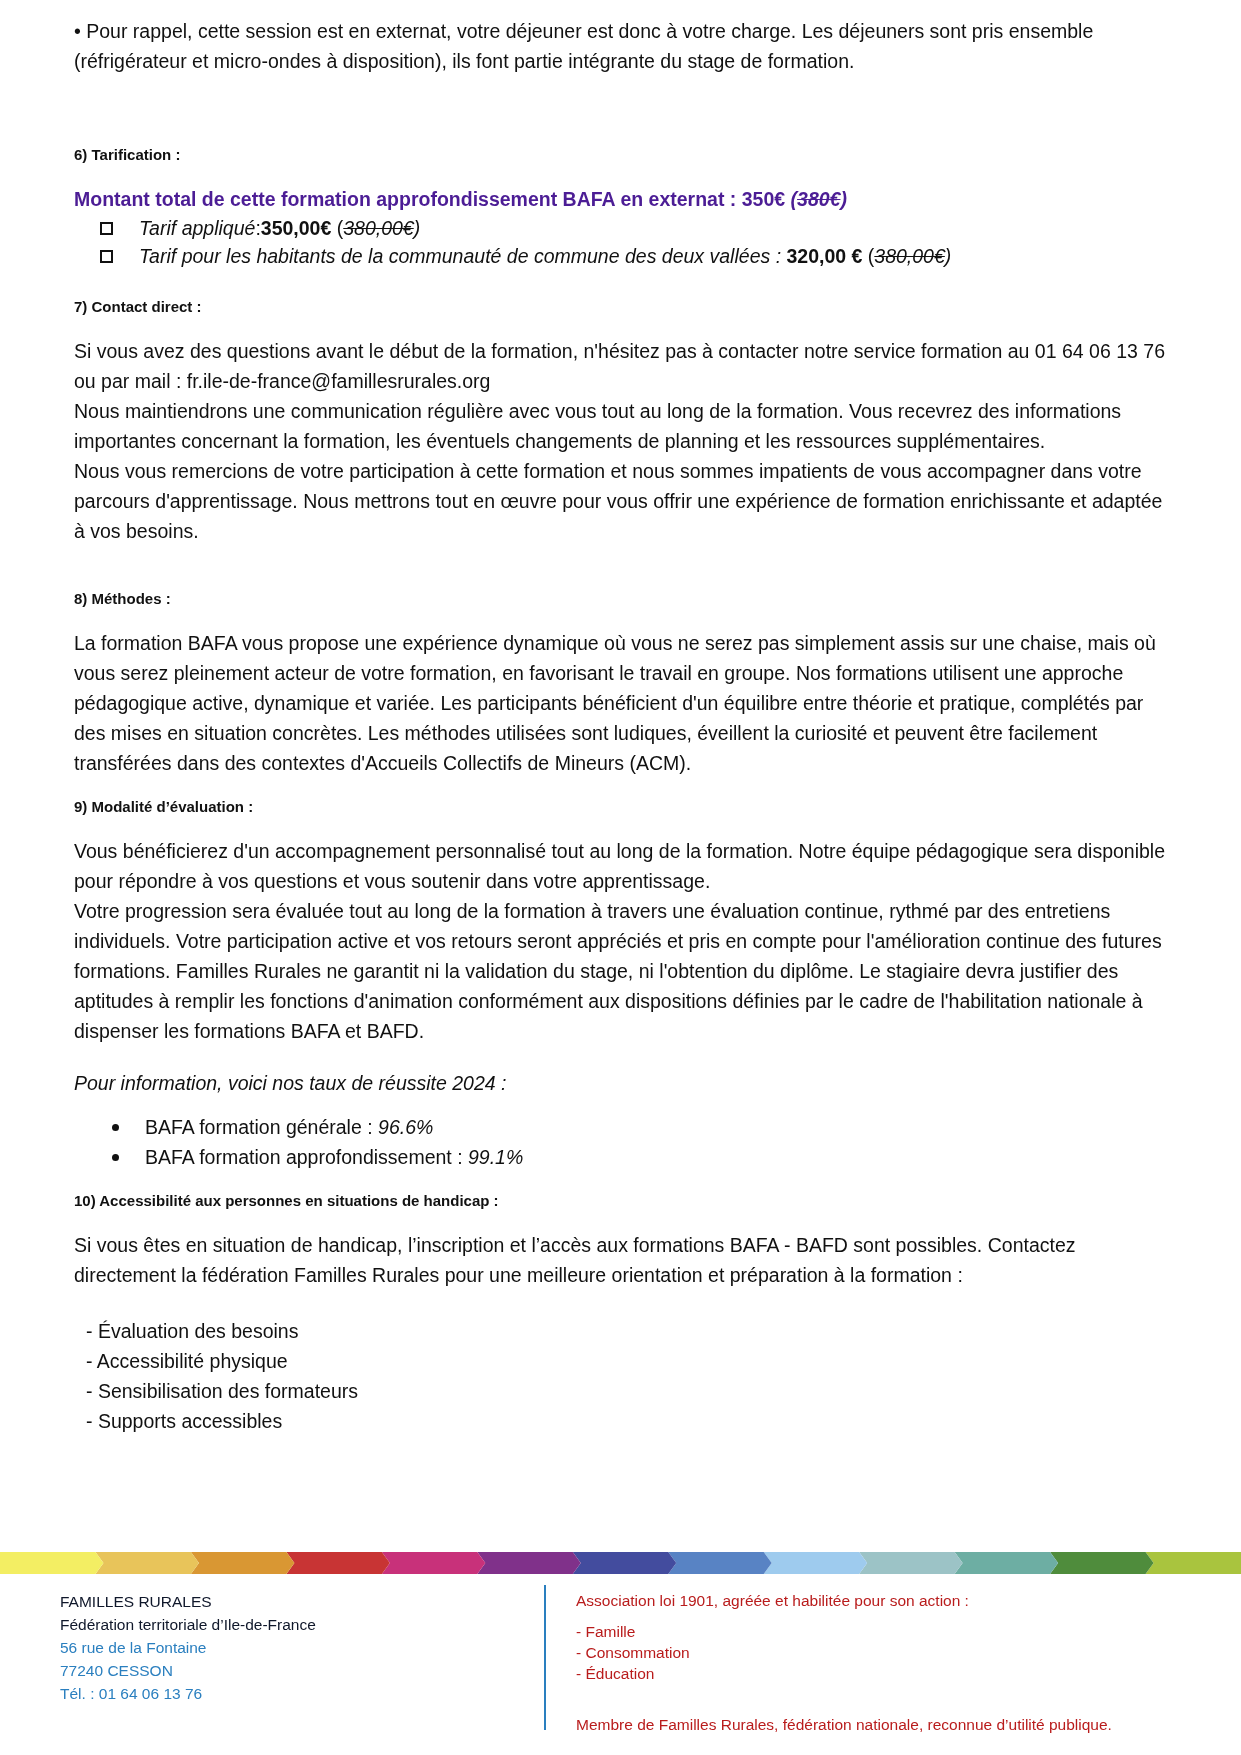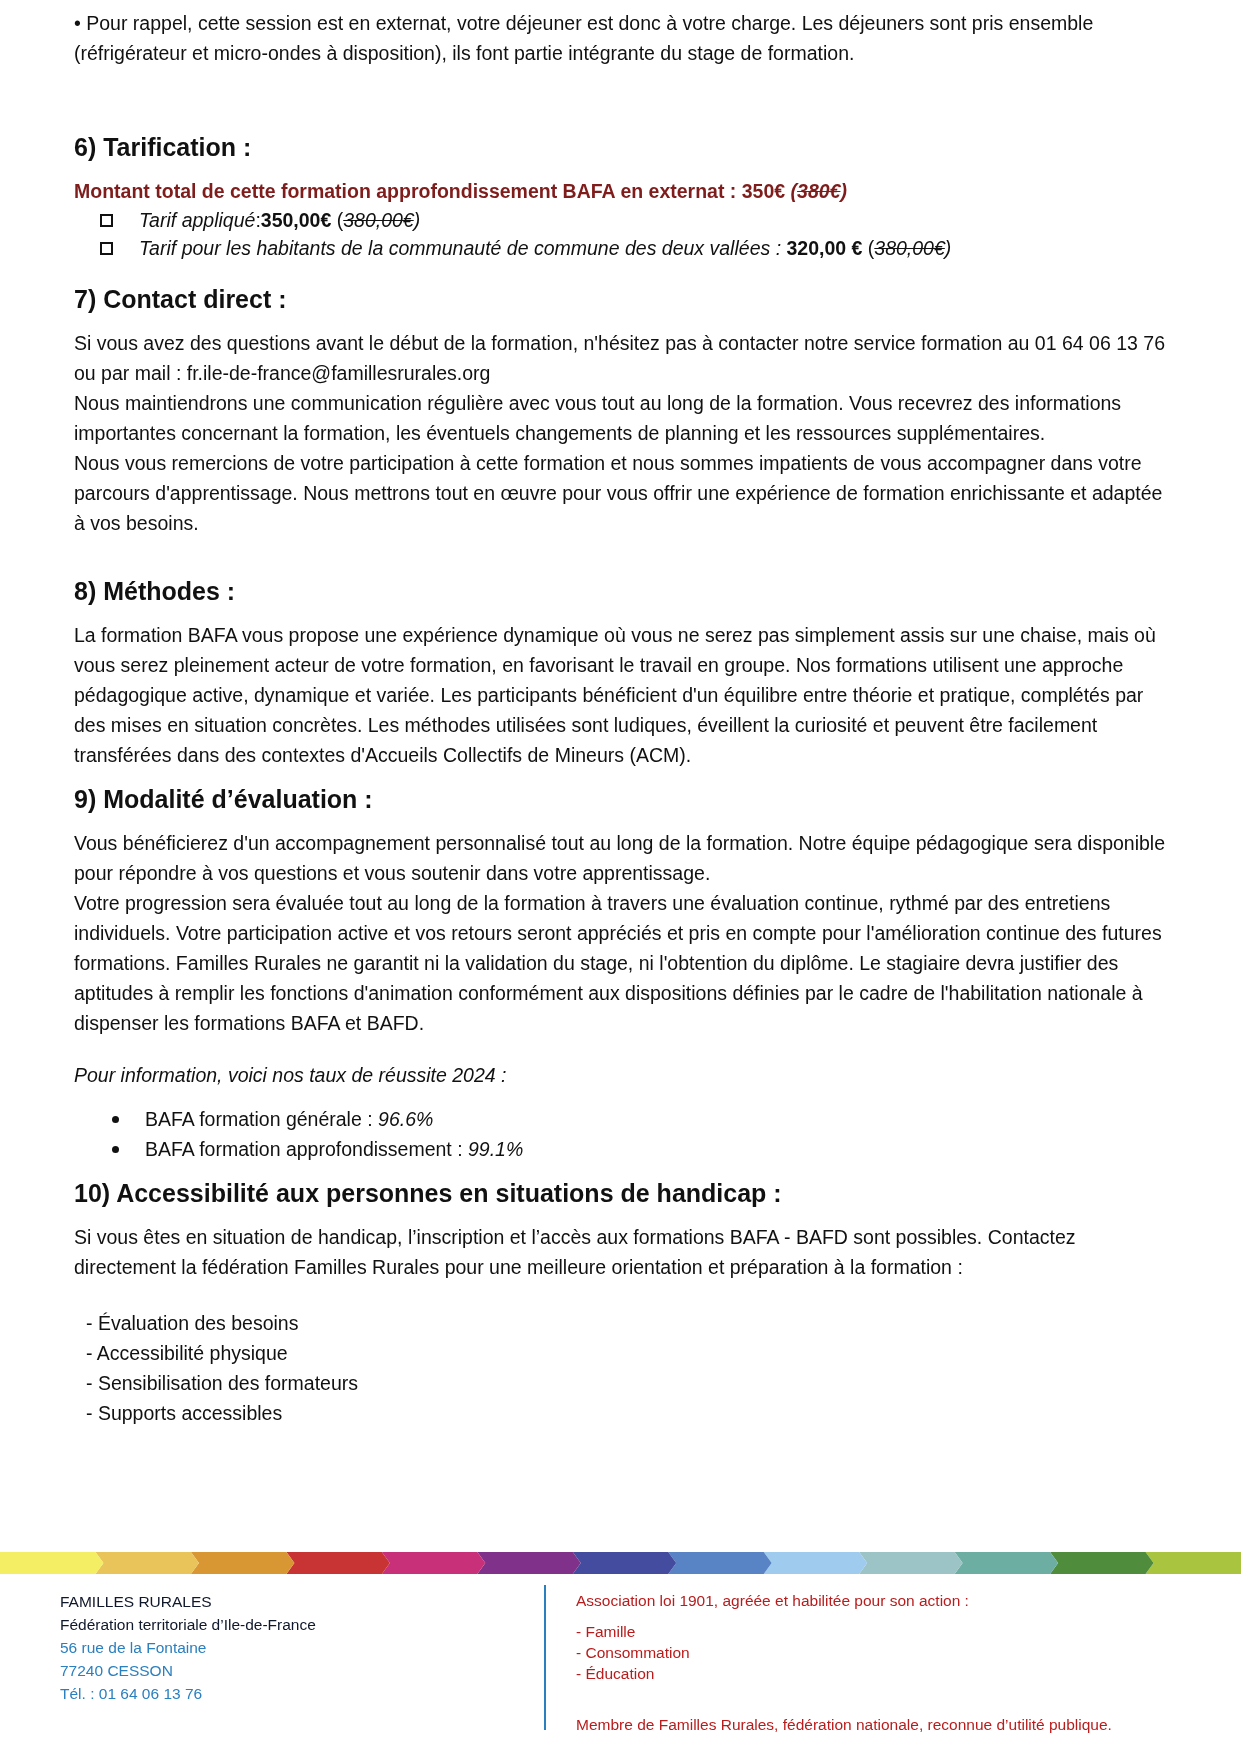--- a/index.html
+++ b/index.html
@@ -1,25 +1,25 @@
 <!DOCTYPE html>
 <html><head>
   <meta charset="utf-8">
   <style>
     html, body { margin: 0; padding: 0; background: #ffffff; }
     body { width: 1241px; height: 1755px; position: relative; overflow: hidden;
       font-family: "Liberation Sans", sans-serif; color: #111; }
     .page { position: absolute; left: 0; top: 0; width: 1241px; height: 1755px; }
-    .content { position: absolute; left: 74px; top: 8px; width: 1100px;
+    .content { position: absolute; left: 74px; top: 16px; width: 1100px;
       font-family: "Liberation Sans", sans-serif; font-size: 19.5px; line-height: 30px; color: #111; }
     p { margin: 0; }
     .gap-s { height: 14px; }
     .gap-m { height: 22px; }
     .gap-l { height: 64px; }
-    h2 { margin: 0; font-size: 25px; font-weight: bold; line-height: 30px; }
+    h2 { margin: 0; font-size: 15px; font-weight: bold; line-height: 30px; }
     .muted-head { color: #333; }
     .bold { font-weight: bold; }
     .ital { font-style: italic; }
     .strike { text-decoration: line-through; }
     .check-list { list-style: none; margin: 0; padding: 0 0 0 26px; }
     .check-list li { display: flex; align-items: center; line-height: 28px; text-align: center; }
     .checkbox { display: inline-block; width: 13px; height: 13px; border: 2px solid #111;
       margin-right: 26px; box-sizing: border-box; }
     .bullet-list { list-style: none; margin: 0; padding: 0 0 0 38px; }
     .bullet-list li { display: flex; align-items: center; line-height: 30px; }
@@ -44,21 +44,21 @@
 <div class="page">
   <div class="content">
 
     <p>• Pour rappel, cette session est en externat, votre déjeuner est donc à votre charge. Les déjeuners sont pris ensemble (réfrigérateur et micro-ondes à disposition), ils font partie intégrante du stage de formation.</p>
 
     <div class="gap-l"></div>
 
     <section>
       <h2>6) Tarification :</h2>
       <div class="gap-s"></div>
-      <p class="bold muted-head" style="font-weight:bold;color:#7f1d1d;">
+      <p class="bold muted-head" style="font-weight:bold;color:#4c1d95;">
         <span>Montant total de cette formation approfondissement BAFA en externat : 350€ </span><span class="ital">(</span><span class="ital strike">380€</span><span class="ital">)</span>
       </p>
       <ul class="check-list">
         <li>
           <span class="checkbox"></span>
           <span class="ital">Tarif appliqué</span>
             <span> : </span>
             <span class="bold">350,00€</span>
             <span style="white-space:pre"> (</span>
             <span class="ital strike">380,00€</span>

